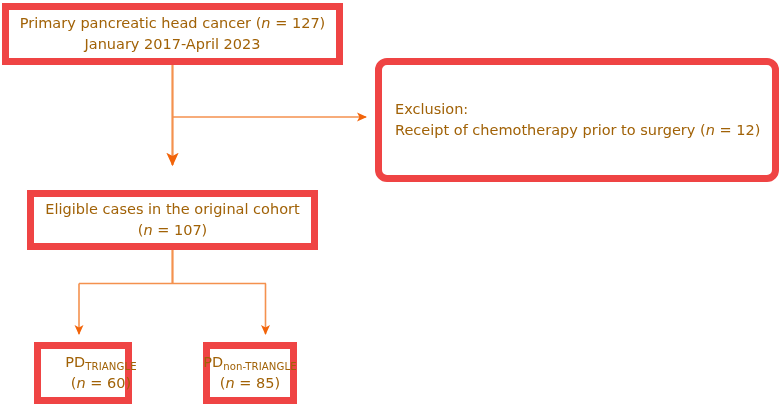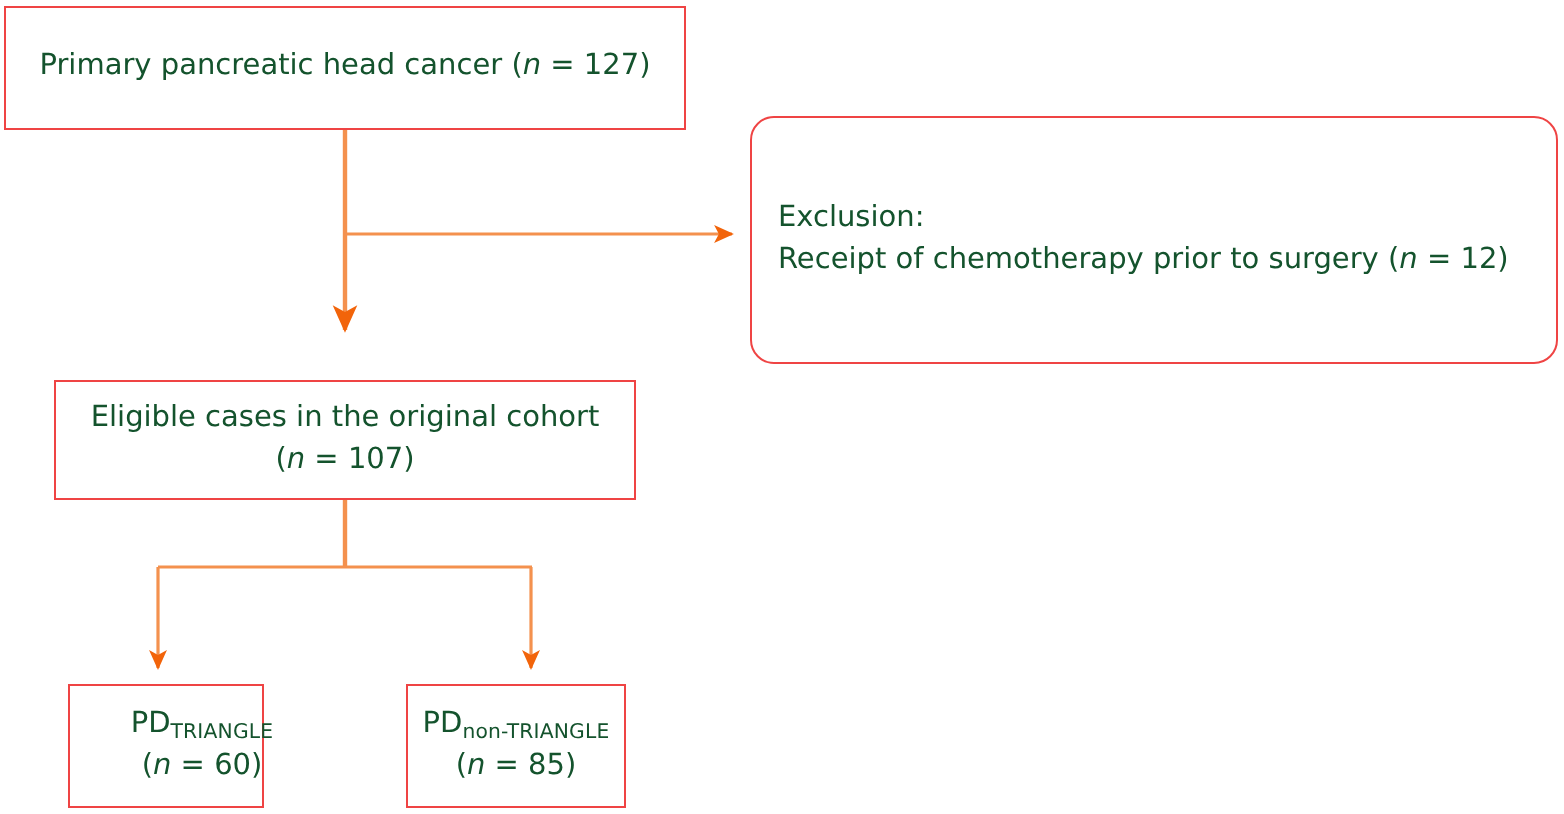--- a/index.html
+++ b/index.html
@@ -11,27 +11,27 @@
     position: relative;
     width: 782px;
     height: 407px;
     background: #ffffff;
     font-family: "DejaVu Sans", sans-serif;
     overflow: hidden;
   }
   .flow-box {
     position: absolute;
     box-sizing: border-box;
-    border: 1px solid #ef4444;
+    border: 7px solid #ef4444;
     background: #ffffff;
     display: flex;
     flex-direction: column;
     align-items: center;
     justify-content: center;
-    color: #14532d;
+    color: #a16207;
     font-size: 14.5px;
     line-height: 1.45;
     text-align: center;
     z-index: 2;
   }
   .flow-box.left-align {
     align-items: flex-start;
     text-align: left;
     padding-left: 13px;
     border-radius: 12px;
@@ -46,21 +46,21 @@
     vertical-align: baseline;
     position: relative;
     bottom: -0.25em;
     letter-spacing: 0.1px;
   }
   
   #box-primary   { left: 2px;   top: 3px;   width: 341px; height: 62px; }
   #box-exclusion { left: 375px; top: 58px;  width: 404px; height: 124px; font-size: 14.5px; }
   #box-eligible  { left: 27px;  top: 190px; width: 291px; height: 60px; }
   #box-pd-triangle     { left: 34px;  top: 342px; width: 98px;  height: 62px; padding-left: 36px; }
-  #box-pd-non-triangle { left: 203px; top: 342px; width: 110px; height: 62px; }
+  #box-pd-non-triangle { left: 203px; top: 342px; width: 94px; height: 62px; }
 
   #connectors {
     position: absolute;
     left: 0; top: 0;
     width: 782px;
     height: 407px;
     z-index: 1;
   }
 </style>
 </head>
@@ -92,20 +92,21 @@
       <path d="M79,283.5 L79,334" stroke="#F4914E" stroke-width="1.6" fill="none" marker-end="url(#arrowhead)"></path>
     </g>
 
     <g>
       <path d="M265.5,283.5 L265.5,334" stroke="#F4914E" stroke-width="1.6" fill="none" marker-end="url(#arrowhead)"></path>
     </g>
   </svg>
 
   <div class="flow-box" id="box-primary">
     <div class="line"><span>Primary pancreatic head cancer (</span><span class="it">n</span><span> = 127)</span></div>
+    <div class="line">January 2017-April 2023</div>
   </div>
 
   <div class="flow-box left-align" id="box-exclusion">
     <div class="line">Exclusion:</div>
     <div class="line"><span>Receipt of chemotherapy prior to surgery (</span><span class="it">n</span><span> = 12)</span></div>
   </div>
 
   <div class="flow-box" id="box-eligible">
     <div class="line">Eligible cases in the original cohort</div>
     <div class="line"><span>(</span><span class="it">n</span><span> = 107)</span></div>

